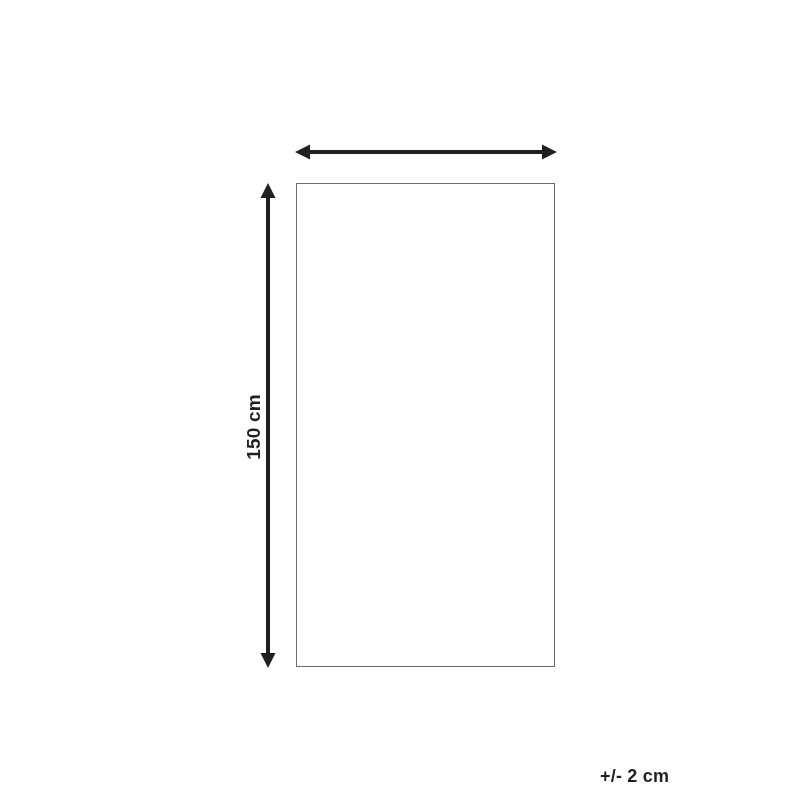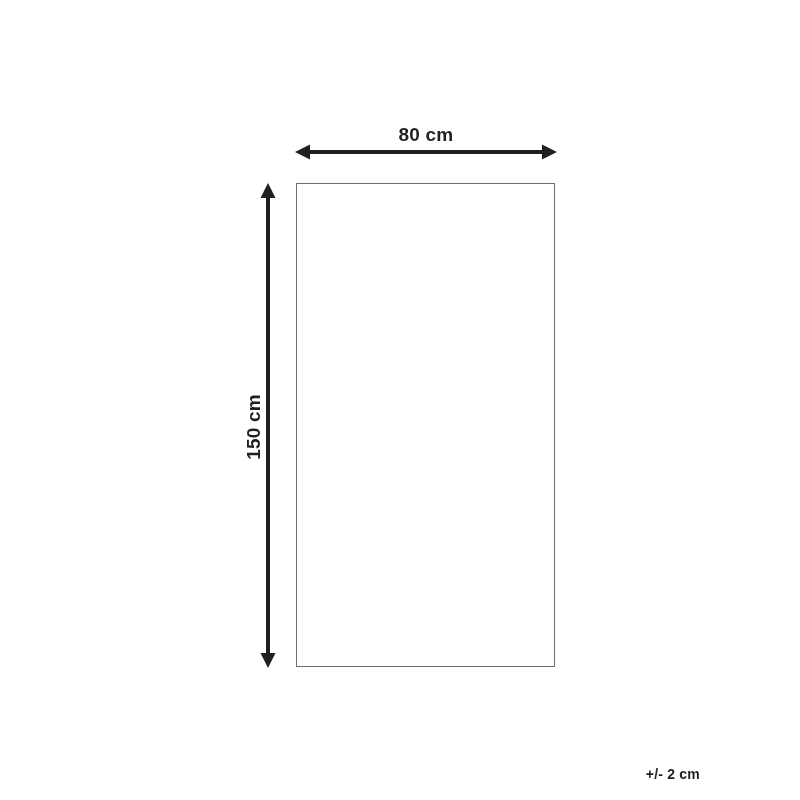--- a/index.html
+++ b/index.html
@@ -70,22 +70,21 @@
     height: 24px;
     text-align: center;
     transform: rotate(-90deg);
     transform-origin: center center;
     line-height: 24px;
   }
   .tolerance-label {
     left: 600px;
     top: 766px;
     width: 100px;
-    text-align: right;
-    font-size: 14px;
+    font-size: 18px;
   }
 </style>
 </head>
 <body>
 
 <div class="canvas">
 
   <div class="product-rect"></div>
 
   <svg class="dim-svg" viewBox="0 0 800 800">
@@ -96,19 +95,18 @@
       <polygon class="dim-head" points="557,152 542,144.5 542,159.5"></polygon>
     </g>
 
     <g>
       <line class="dim-line" x1="268" y1="195" x2="268" y2="656"></line>
       <polygon class="dim-head" points="268,183 260.5,198 275.5,198"></polygon>
       <polygon class="dim-head" points="268,668 260.5,653 275.5,653"></polygon>
     </g>
   </svg>
 
-  <div class="dim-label width-label">80 cm</div>
 
   <div class="dim-label height-label">150 cm</div>
 
   <div class="dim-label tolerance-label">+/- 2 cm</div>
 
 </div>
 
 </body></html>

